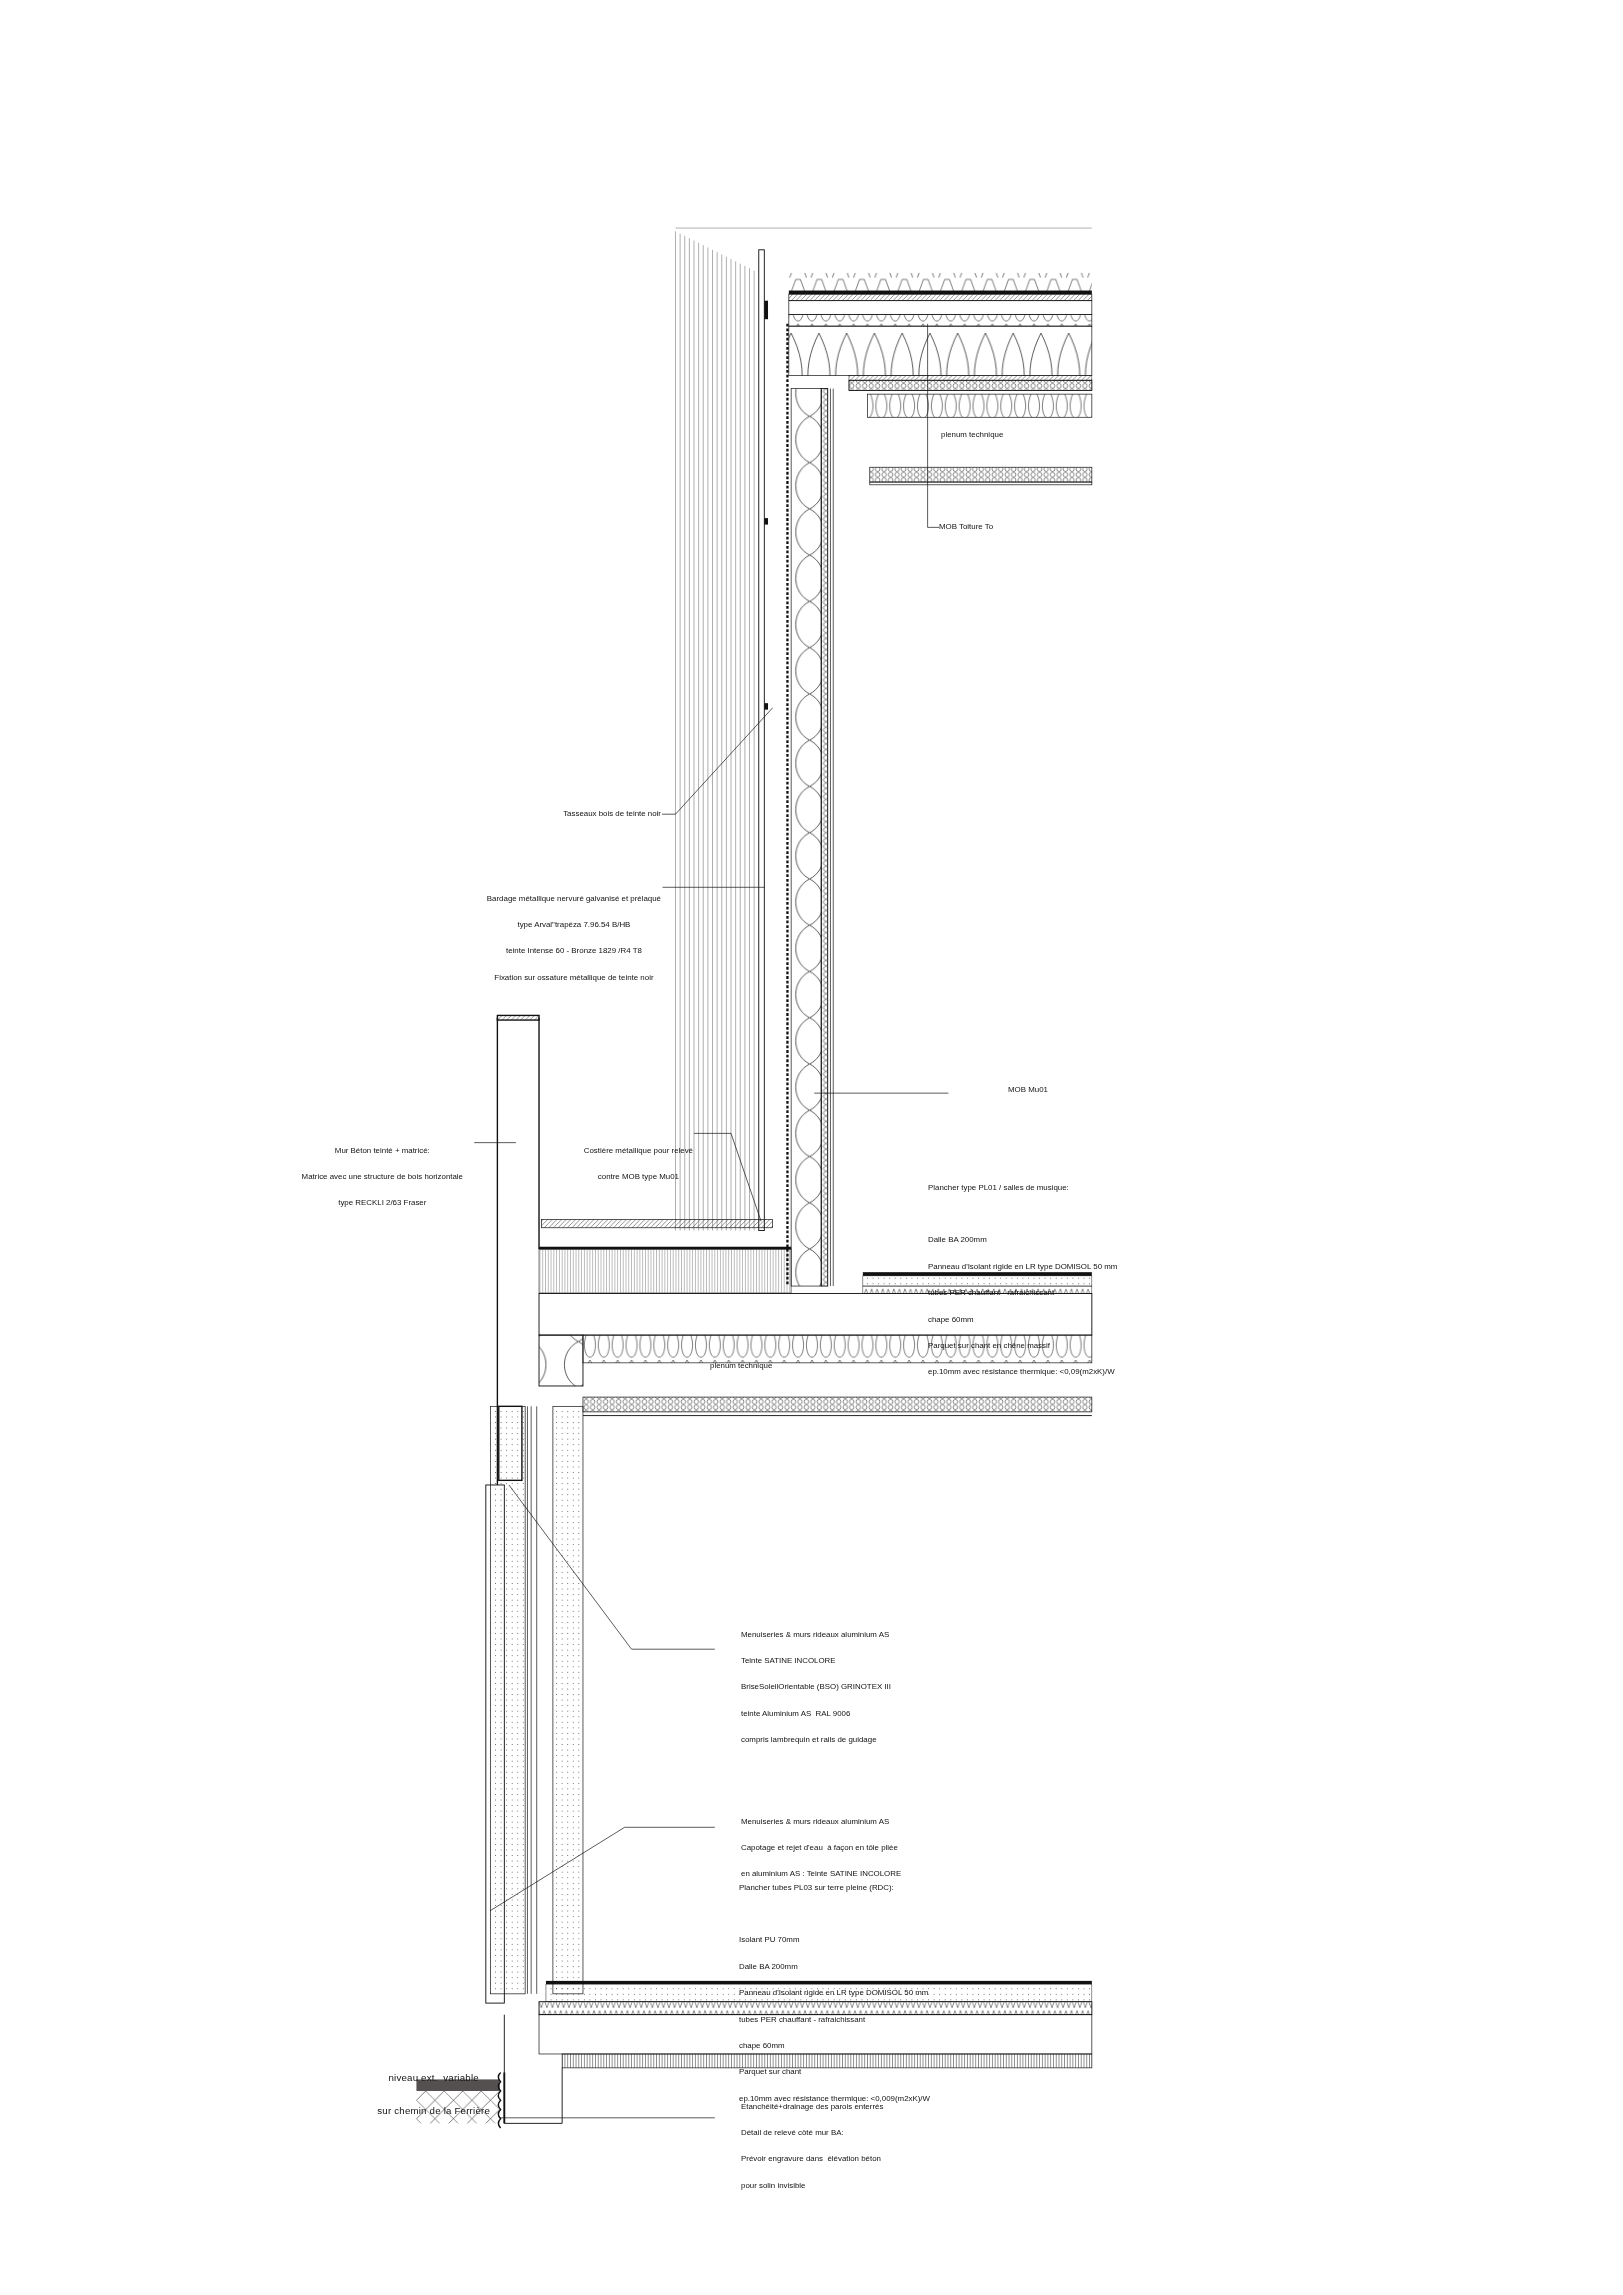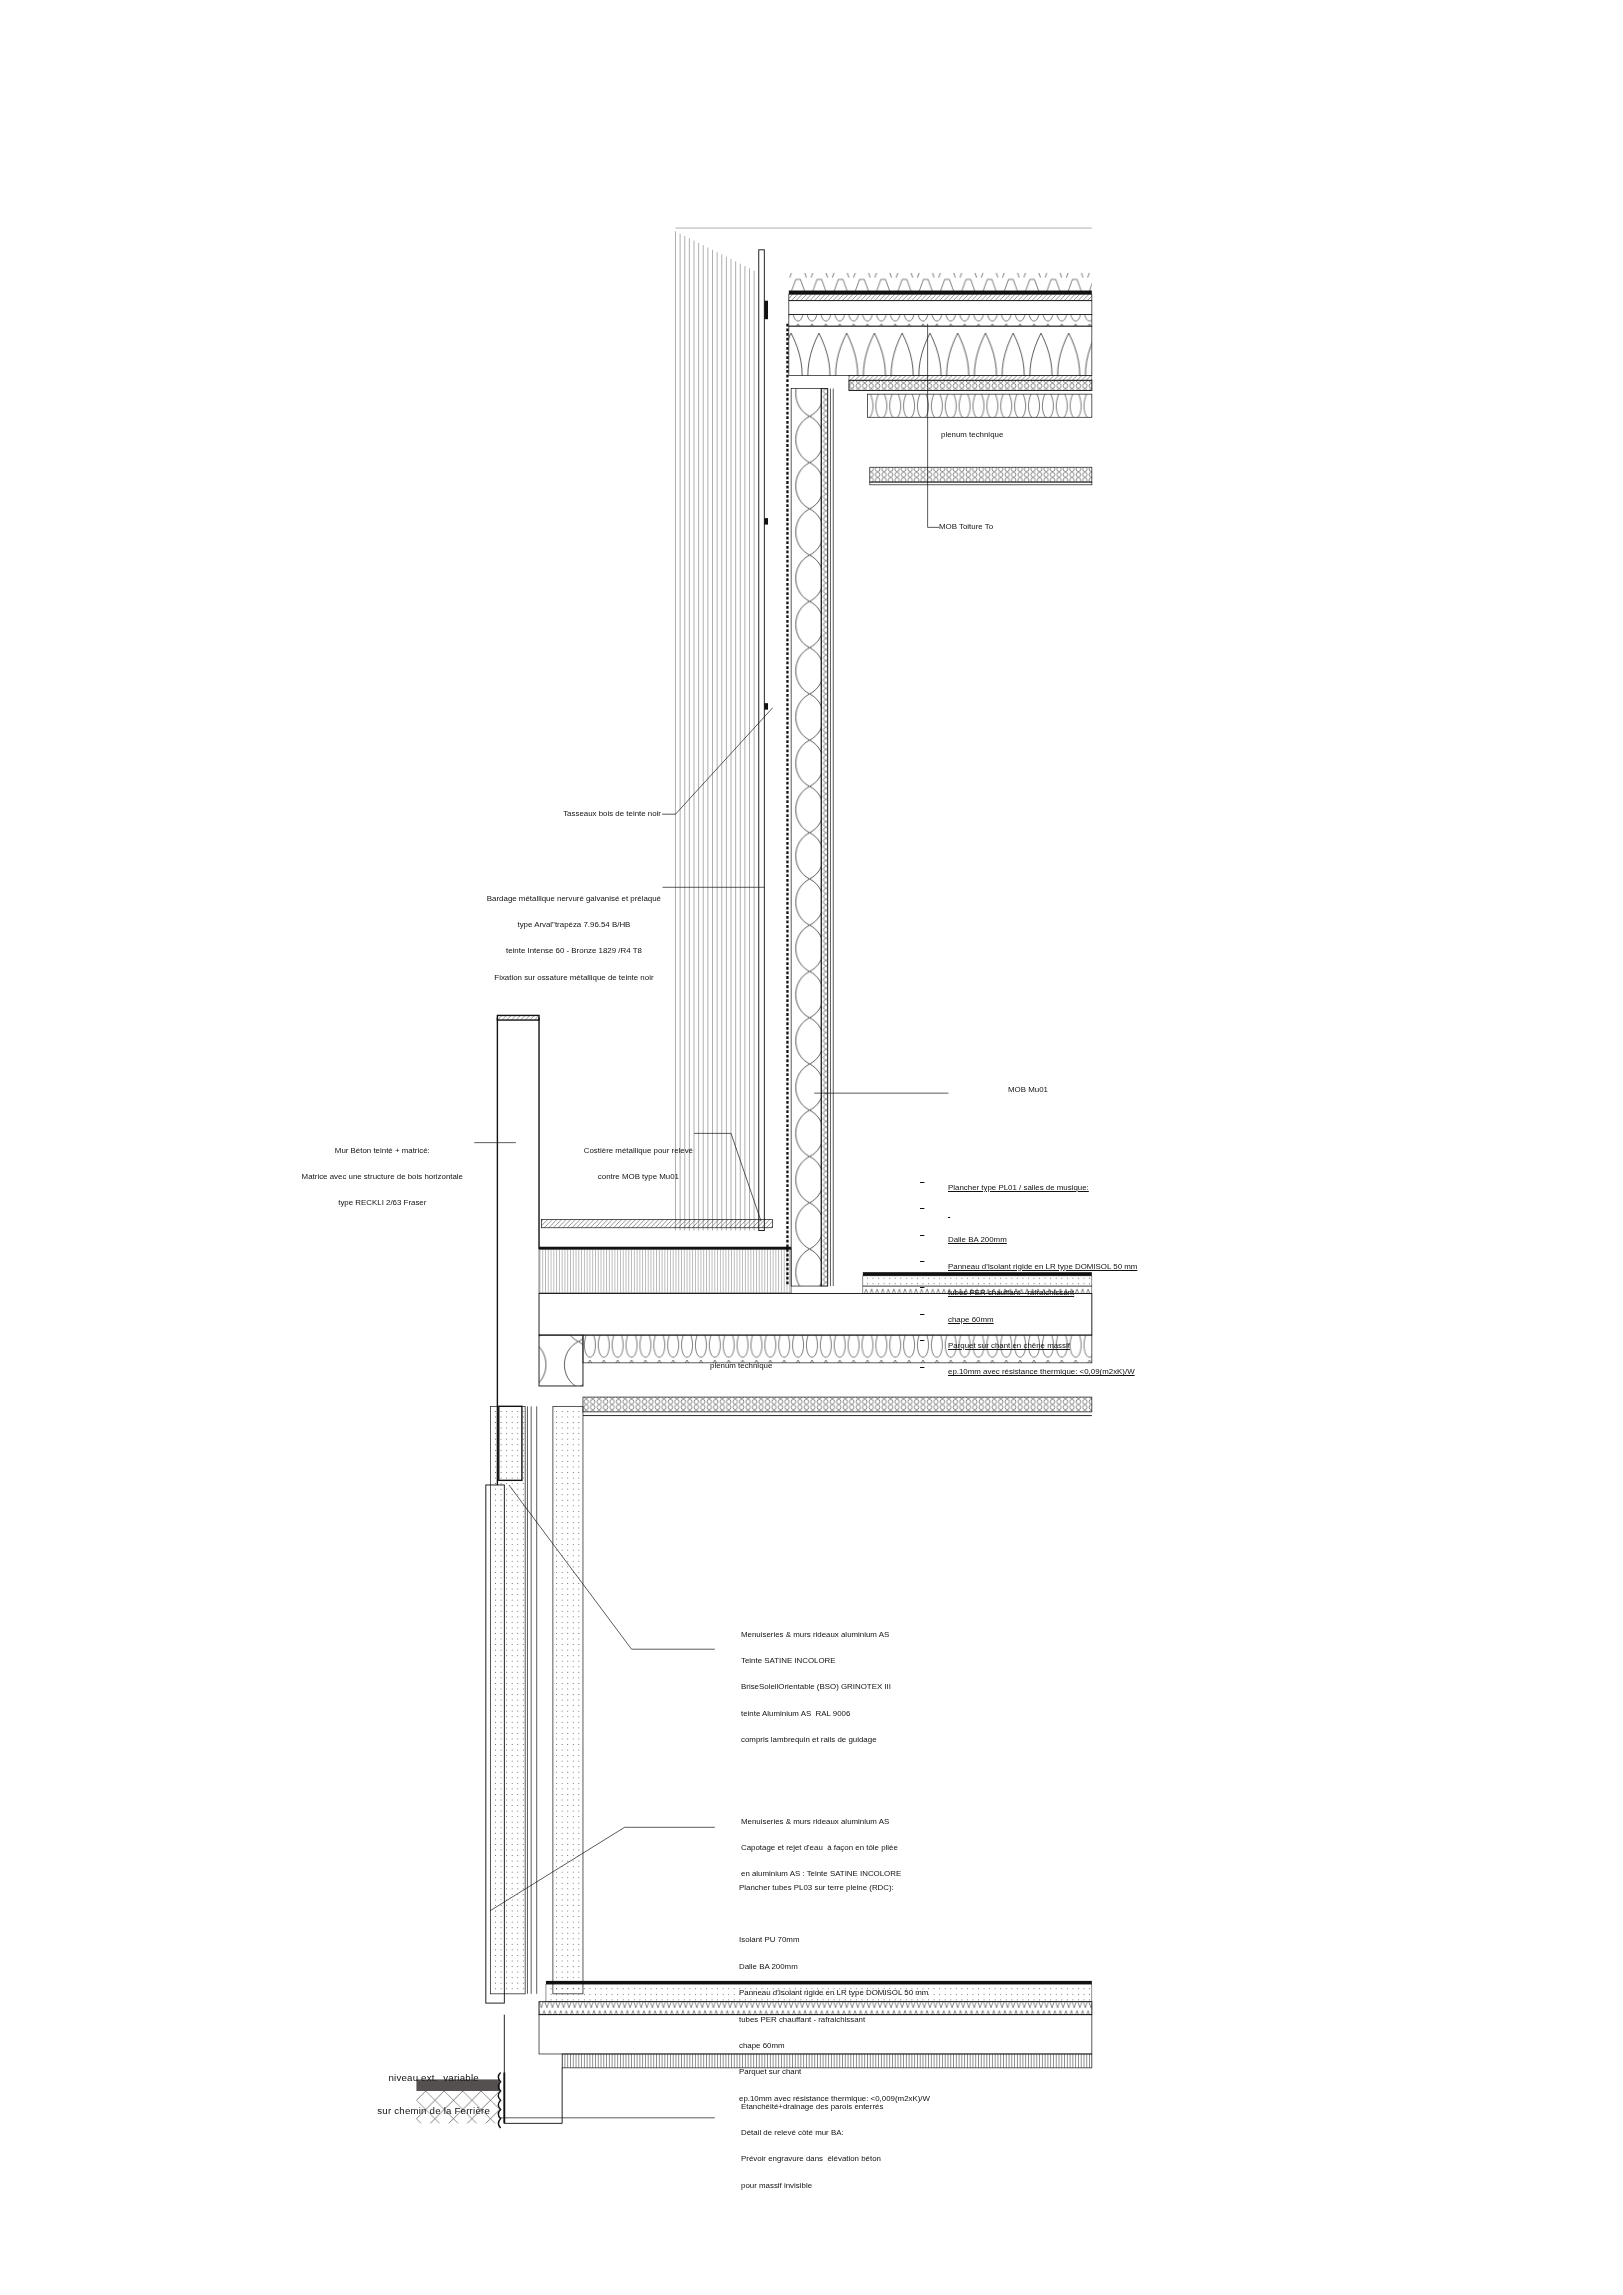--- a/index.html
+++ b/index.html
@@ -174,21 +174,21 @@
   <span class="line">type RECKLI 2/63 Fraser</span>
 </div>
 
 <div class="lbl right" style="right:930px;top:1129px;">
   <span class="line">Costière métallique pour relevé</span>
   <span class="line">contre MOB type Mu01</span>
 </div>
 
 <div class="lbl" style="left:996px;top:1086px;padding-left:12px;">MOB Mu01</div>
 
-<div class="lbl" style="left:920px;top:1166px;text-decoration:underline;">
+<div class="lbl" style="left:900px;top:1166px;">
   <span class="line">Plancher type PL01 / salles de musique:</span>
   <span class="line">&nbsp;</span>
   <span class="line">Dalle BA 200mm</span>
   <span class="line">Panneau d'Isolant rigide en LR type DOMISOL 50 mm</span>
   <span class="line">tubes PER chauffant - rafraichissant</span>
   <span class="line">chape 60mm</span>
   <span class="line">Parquet sur chant en chêne massif</span>
   <span class="line">ep.10mm avec résistance thermique: &lt;0,09(m2xK)/W</span>
 </div>
 
@@ -222,15 +222,15 @@
 
 <div class="lbl right big" style="right:1133px;top:2050px;margin-left:48px;">
   <span class="line">niveau ext.  variable</span>
   <span class="line">sur chemin de la Ferrière</span>
 </div>
 
 <div class="lbl" style="left:713px;top:2085px;">
   <span class="line">Etanchéité+drainage des parois enterrés</span>
   <span class="line">Détail de relevé côté mur BA:</span>
   <span class="line">Prévoir engravure dans  élévation béton</span>
-  <span class="line">pour massif invisible</span>
+  <span class="line">pour solin invisible</span>
 </div>
 
 
 </body></html>

